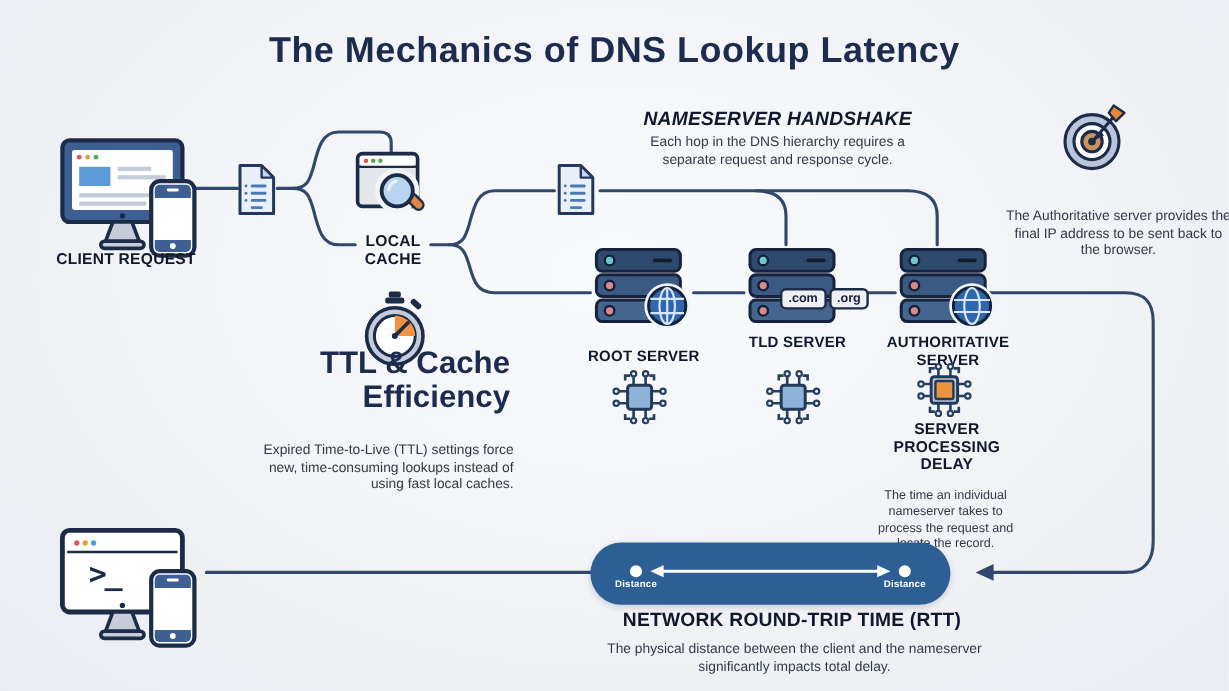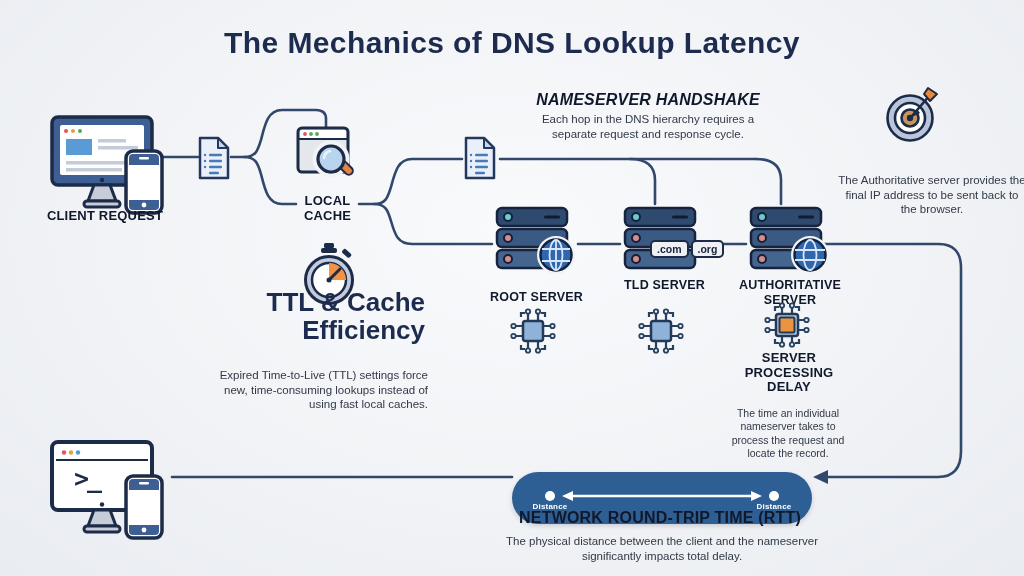--- a/index.html
+++ b/index.html
@@ -26,22 +26,22 @@
     font-size:11.5px; font-weight:500; color:#313947; text-align:center; line-height:1.28;
   }
   .ttl-heading {
     font-size:26px; font-weight:800; color:#1d2b4f; text-align:center; line-height:1.08;
   }
   .tag-chip {
     display:inline-block; background:#eef0f3; border:2px solid #1c2b47; border-radius:5px;
     font-size:10.5px; font-weight:700; color:#16213a; padding:0 5px; line-height:14px;
   }
   .rtt-pill {
-    left:512px; top:452px; width:300px; height:52px; border-radius:26px;
-    background:#2e5f94; box-shadow:0 2px 5px rgba(20,35,70,.18);margin-top:20px;
+    left:492px; top:452px; width:300px; height:52px; border-radius:26px;
+    background:#2e5f94; box-shadow:0 2px 5px rgba(20,35,70,.18);
   }
   .distance-label {
     position:absolute; top:30px; width:52px; text-align:center;
     font-size:8px; font-weight:700; color:#ffffff; letter-spacing:.2px;
   }
   .prompt {
     font-family:"DejaVu Sans Mono", monospace; font-size:25px; font-weight:800; color:#1c2b47;
     letter-spacing:-2px;
   }
   svg { display:block; }

